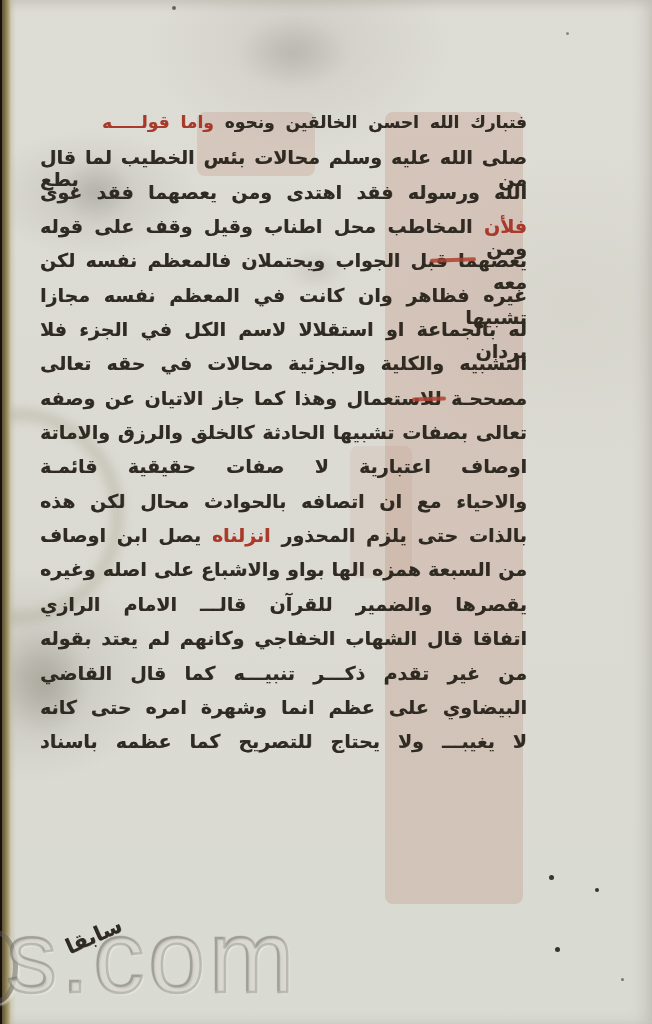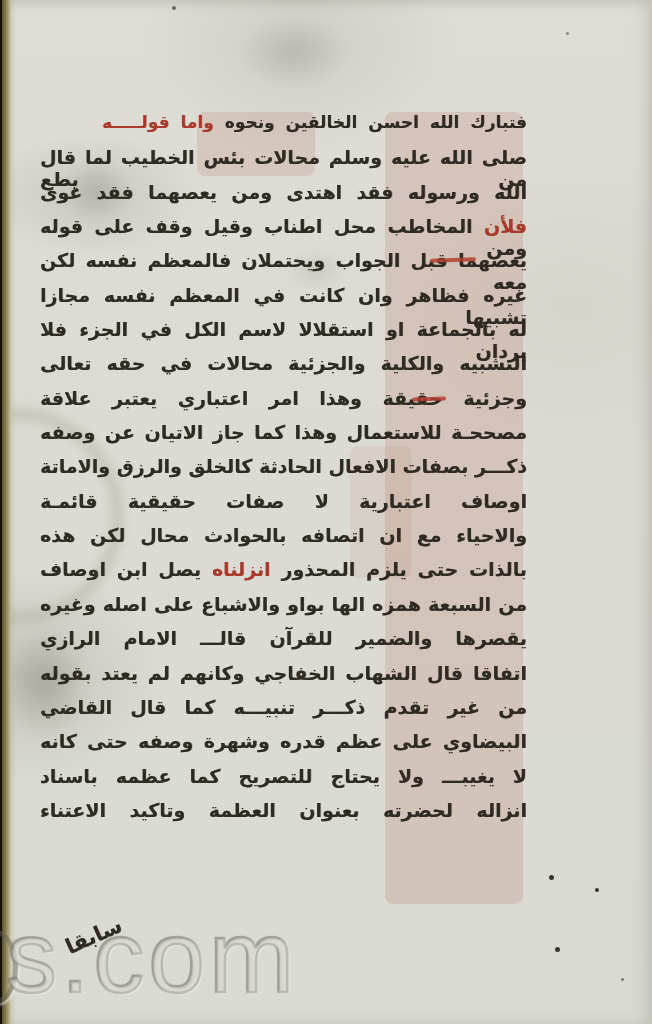--- a/index.html
+++ b/index.html
@@ -105,33 +105,31 @@
 
   <div class="text-block" id="text-block">
       <div class="ms-line" style="padding-left: 62px; font-size: 17px;"><span class="">فتبارك الله احسن الخالقين ونحوه </span><span class="red">واما قولـــــه</span></div>
       <div class="ms-line"><span class="">صلى الله عليه وسلم محالات بئس الخطيب لما قال من يطع</span></div>
       <div class="ms-line"><span class="">الله ورسوله فقد اهتدى ومن يعصهما فقد غوى</span></div>
       <div class="ms-line"><span class="red">فلأن </span><span class="">المخاطب محل اطناب وقيل وقف على قوله ومن</span></div>
       <div class="ms-line"><span class="">يعصهما قبل الجواب ويحتملان فالمعظم نفسه لكن معه</span></div>
       <div class="ms-line"><span class="">غيره فظاهر وان كانت في المعظم نفسه مجازا تشبيها</span></div>
       <div class="ms-line"><span class="">له بالجماعة او استقلالا لاسم الكل في الجزء فلا يردان</span></div>
       <div class="ms-line"><span class="">التشبيه والكلية والجزئية محالات في حقه تعالى</span></div>
-      <div class="ms-line"><span class="">وجزئية حقيقة وهذا امر اعتباري يعتبر علاقة</span></div>
       <div class="ms-line"><span class="">مصححـة للاستعمال وهذا كما جاز الاتيان عن وصفه</span></div>
-      <div class="ms-line"><span class="">ذكـــر بصفات الافعال الحادثة كالخلق والرزق والاماتة</span></div>
+      <div class="ms-line"><span class="">تعالى بصفات تشبيها الحادثة كالخلق والرزق والاماتة</span></div>
       <div class="ms-line"><span class="">اوصاف اعتبارية لا صفات حقيقية قائمـة</span></div>
       <div class="ms-line"><span class="">والاحياء مع ان اتصافه بالحوادث محال لكن هذه</span></div>
       <div class="ms-line"><span class="">بالذات حتى يلزم المحذور </span><span class="red">انزلناه</span><span class=""> يصل ابن اوصاف</span></div>
       <div class="ms-line"><span class="">من السبعة همزه الها بواو والاشباع على اصله وغيره</span></div>
       <div class="ms-line"><span class="">يقصرها والضمير للقرآن قالـــ الامام الرازي</span></div>
       <div class="ms-line"><span class="">اتفاقا قال الشهاب الخفاجي وكانهم لم يعتد بقوله</span></div>
       <div class="ms-line"><span class="">من غير تقدم ذكـــر تنبيـــه كما قال القاضي</span></div>
-      <div class="ms-line"><span class="">البيضاوي على عظم قدره وشهرة وصفه حتى كانه</span></div>
+      <div class="ms-line"><span class="">البيضاوي على عظم انما وشهرة امره حتى كانه</span></div>
       <div class="ms-line"><span class="">لا يغيبـــ ولا يحتاج للتصريح كما عظمه باسناد</span></div>
-      <div class="ms-line"><span class="">انزاله لحضرته بعنوان العظمة وتاكيد الاعتناء</span></div>
     </div>
 
   <div id="overlines">
       <div class="overline" style="left: 430px; top: 258px; width: 46px;"></div>
       <div class="overline" style="left: 412px; top: 397px; width: 34px;"></div>
     </div>
 
   <div class="catchword">سابقا</div>
 
   <div class="wm-fragment"></div>

